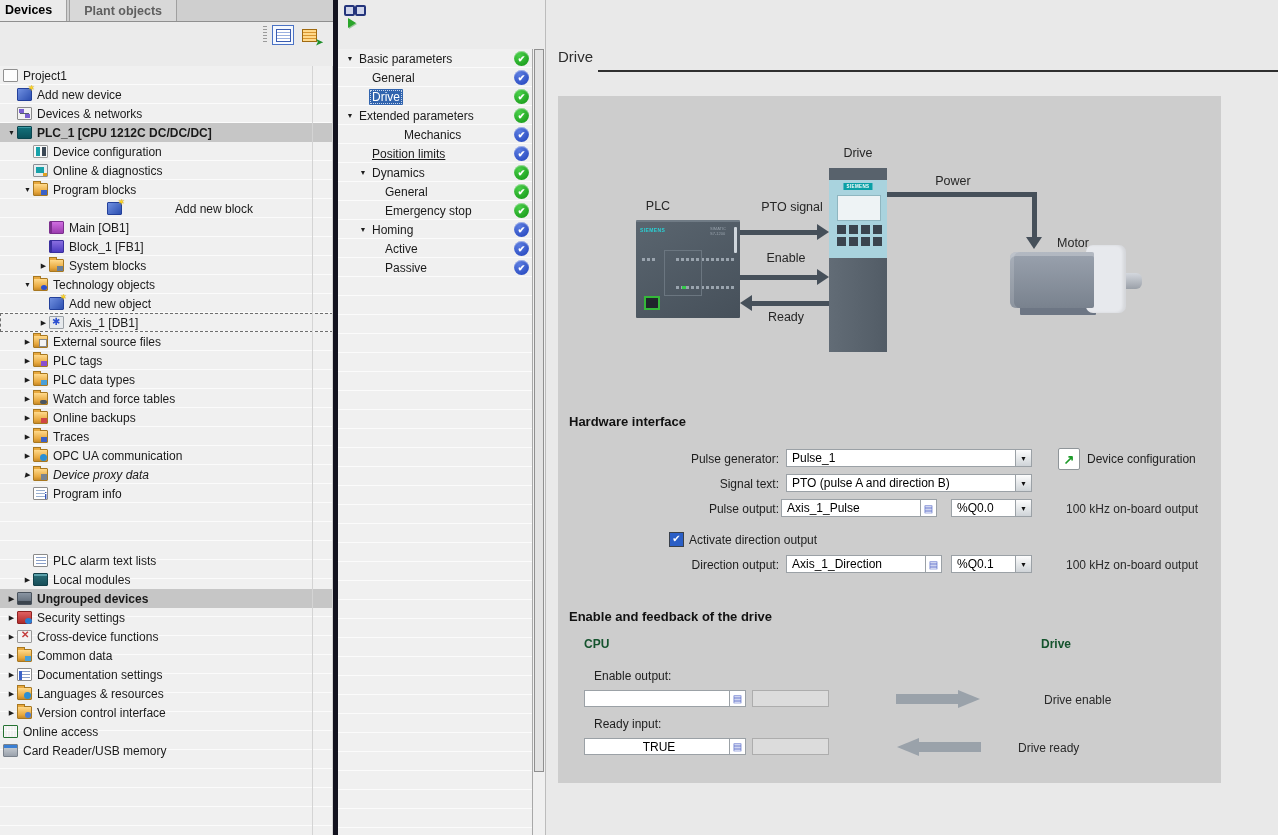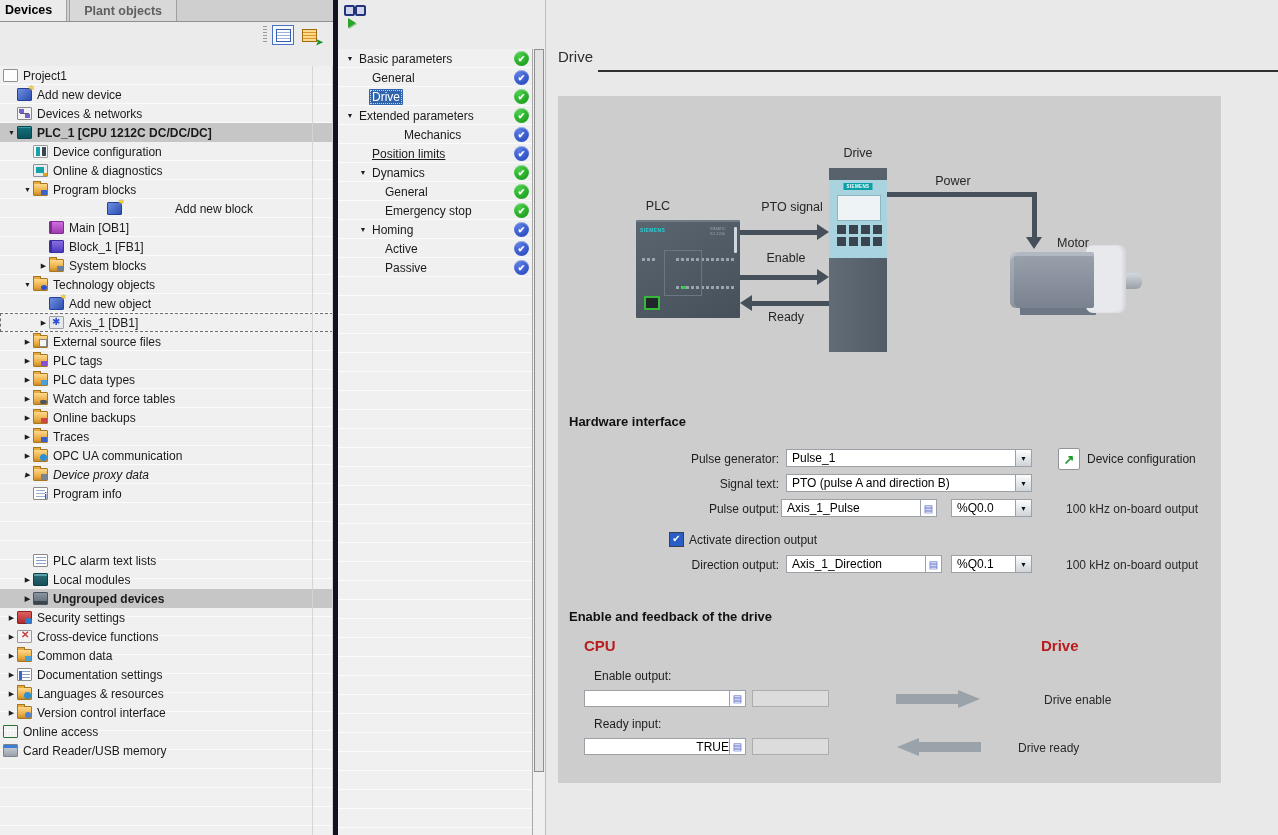--- a/index.html
+++ b/index.html
@@ -176,25 +176,25 @@
           font-size:7px;color:#111;box-sizing:border-box}
   .browse-btn{width:16px;height:100%;flex:none;margin-left:auto;background:#fff;border-left:1px solid #9ba1a6;
           display:flex;align-items:center;justify-content:center;font-size:10px;color:#4a5fc4;box-sizing:border-box}
   .note{position:absolute;font-size:12px;color:#2a2a2a}
   .cb{position:absolute;width:13px;height:13px;background:#2a5ec6;border:1px solid #39404a;color:#fff;
       font-size:10px;line-height:12px;text-align:center}
   .cb-label{position:absolute;font-size:12px;color:#1e1e1e}
   .dc-btn{position:absolute;width:20px;height:20px;background:#fff;border:1px solid #8f9599;border-radius:2px;
           display:flex;align-items:center;justify-content:center;font-size:13px;font-weight:bold;color:#1c9a28}
   .link-label{position:absolute;font-size:12px;color:#1e1e1e}
-  .col-head{position:absolute;font-size:15px;font-weight:bold;color:#b91c1c}
+  .col-head{position:absolute;font-size:12px;font-weight:bold;color:#14532d}
   .inp{position:absolute;height:17px;box-sizing:border-box;border:1px solid #9ba1a6;background:#fff;
        display:flex;align-items:center;font-size:12px;padding-left:4px}
   .inp input{border:none;outline:none;flex:1 1 auto;width:10px;font-size:12px;font-family:inherit;background:transparent;padding:0}
-  .inp input.center{text-align:right}
+  .inp input.center{text-align:center}
   .gray-field{position:absolute;height:17px;box-sizing:border-box;border:1px solid #adadad;background:#dcdcdc}
   .big-shaft{position:absolute;height:10px;background:#9aa2aa}
   .big-head{position:absolute;width:0;height:0;border-top:9px solid transparent;border-bottom:9px solid transparent}
   .big-head.r{border-left:22px solid #9aa2aa}
   .big-head.l{border-right:22px solid #9aa2aa}
 </style>
 </head>
 <body>
 
 <div class="left-panel">
@@ -331,21 +331,21 @@
       <div class="trow" style="padding-left: 22px; margin-top: 48px;">
     <span class="t-arrow"></span>
     <span class="tico ic-alarm-list"></span>
     <span>PLC alarm text lists</span>
   </div>
       <div class="trow" style="padding-left: 22px;">
     <span class="t-arrow">▶</span>
     <span class="tico ic-local-modules"></span>
     <span>Local modules</span>
   </div>
-      <div class="trow selgray bold" style="padding-left: 22px;">
+      <div class="trow selgray bold" style="padding-left: 6px;">
     <span class="t-arrow">▶</span>
     <span class="tico ic-ungrouped"></span>
     <span>Ungrouped devices</span>
   </div>
       <div class="trow" style="padding-left: 6px;">
     <span class="t-arrow">▶</span>
     <span class="tico ic-security"></span>
     <span>Security settings</span>
   </div>
       <div class="trow" style="padding-left: 6px;">

